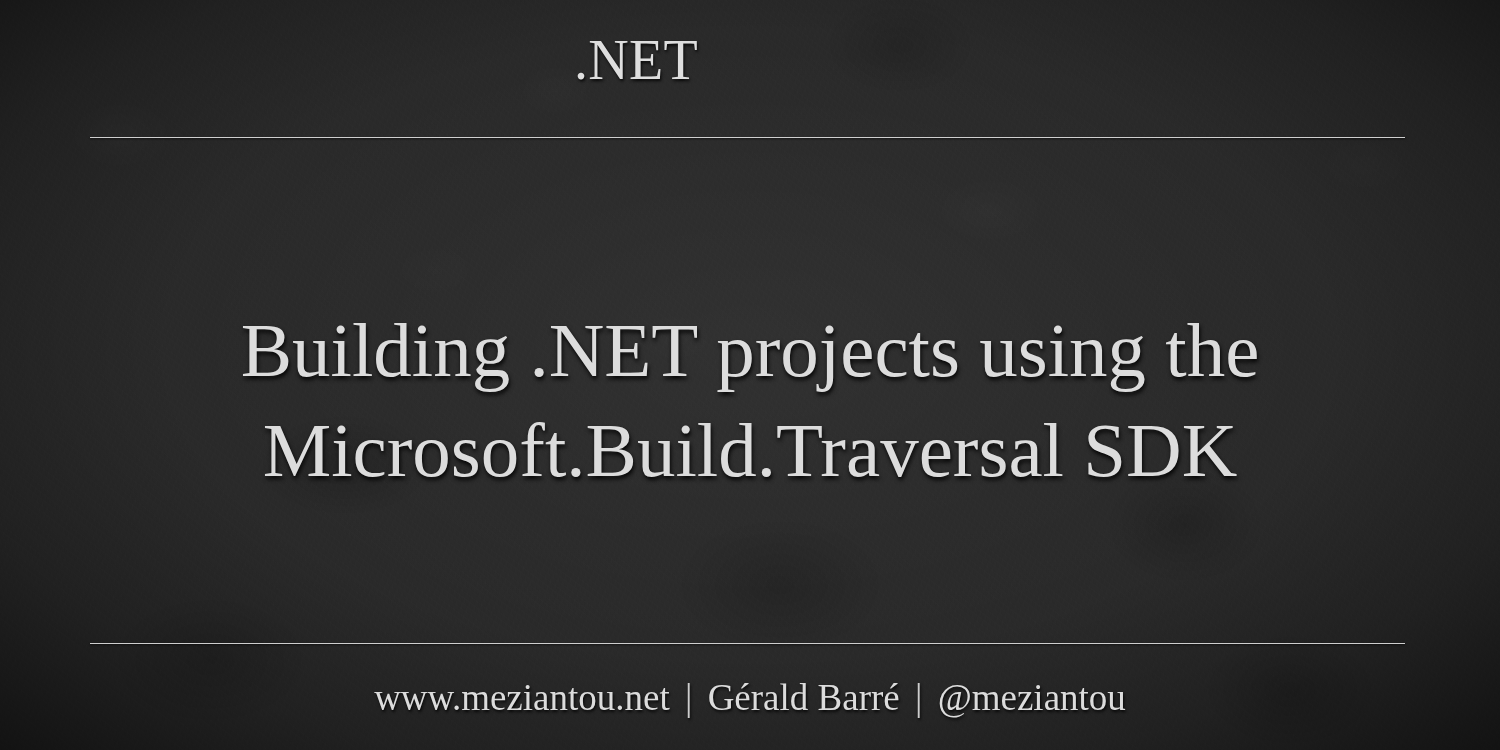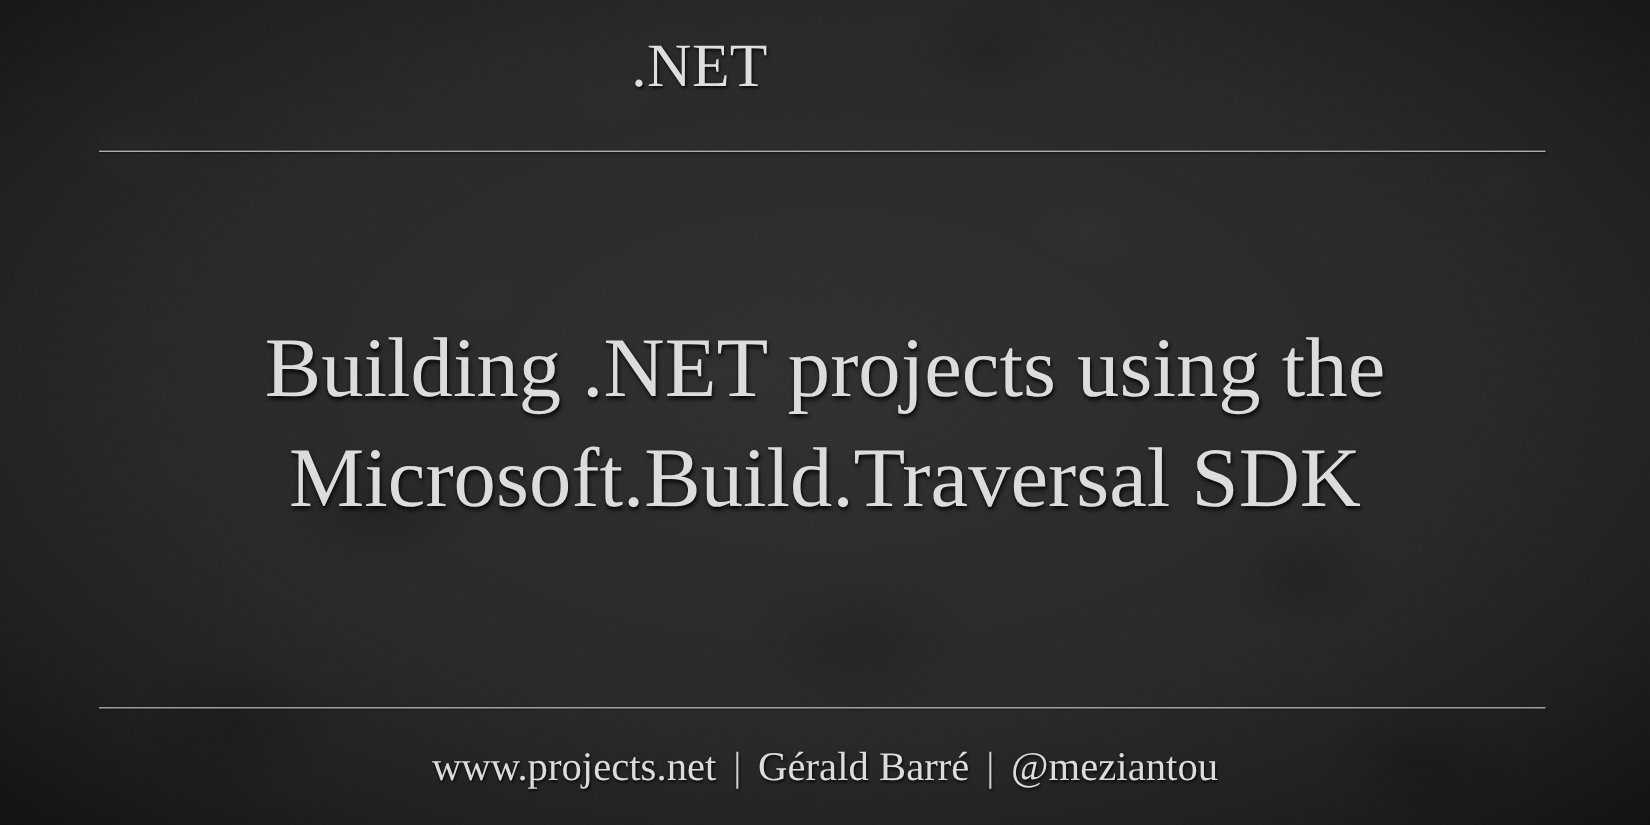--- a/index.html
+++ b/index.html
@@ -97,21 +97,21 @@
     width: 1315px;
     height: 0;
     border-top: 1px solid #cfcfcf;
     box-shadow: 0 1px 2px rgba(0,0,0,0.7);
   }
   .rule-top    { top: 137px; }
   .rule-bottom { top: 643px; }
 
   .title {
     position: absolute;
-    top: 284px;
+    top: 300px;
     left: 70px;
     width: 1360px;
     text-align: center;
     font-size: 77px;
     line-height: 100px;
     color: #dcdcdc;
     text-shadow: 1px 3px 4px rgba(0,0,0,0.9);
   }
   .title-line { display: block; white-space: nowrap; }
 
@@ -145,21 +145,21 @@
     <div class="rule rule-top"></div>
 
     <div class="title">
       <span class="title-line">Building .NET projects using the</span>
       <span class="title-line">Microsoft.Build.Traversal SDK</span>
     </div>
 
     <div class="rule rule-bottom"></div>
 
     <div class="footer">
-      <span>www.projects.net</span>
+      <span>www.meziantou.net</span>
       <span class="sep">|</span>
       <span>Gérald Barré</span>
       <span class="sep">|</span>
       <span>@meziantou</span>
     </div>
 
   </div>
 </div>
 
 </body></html>

